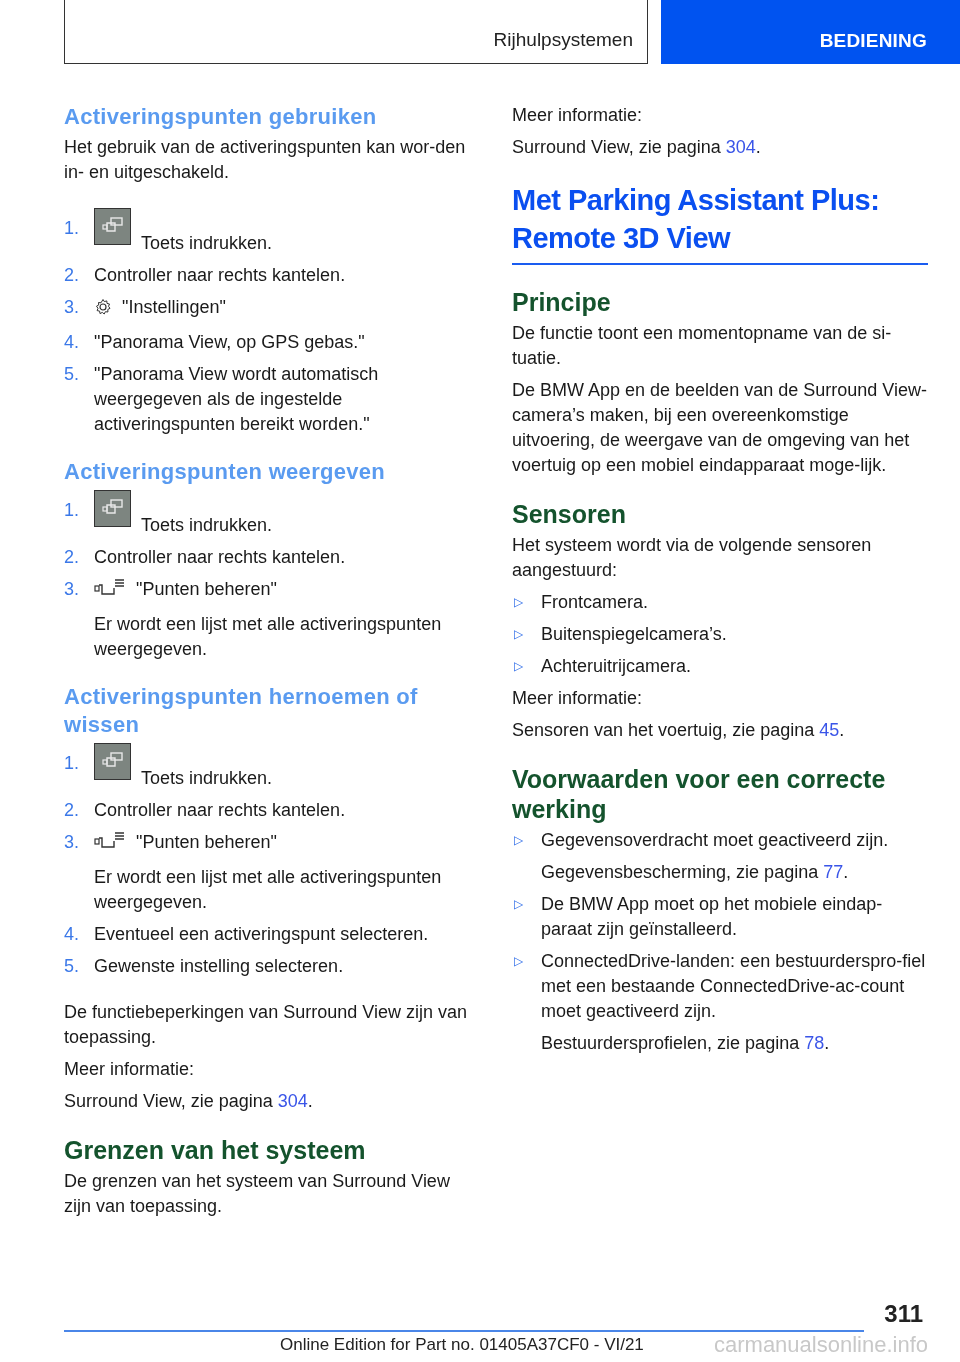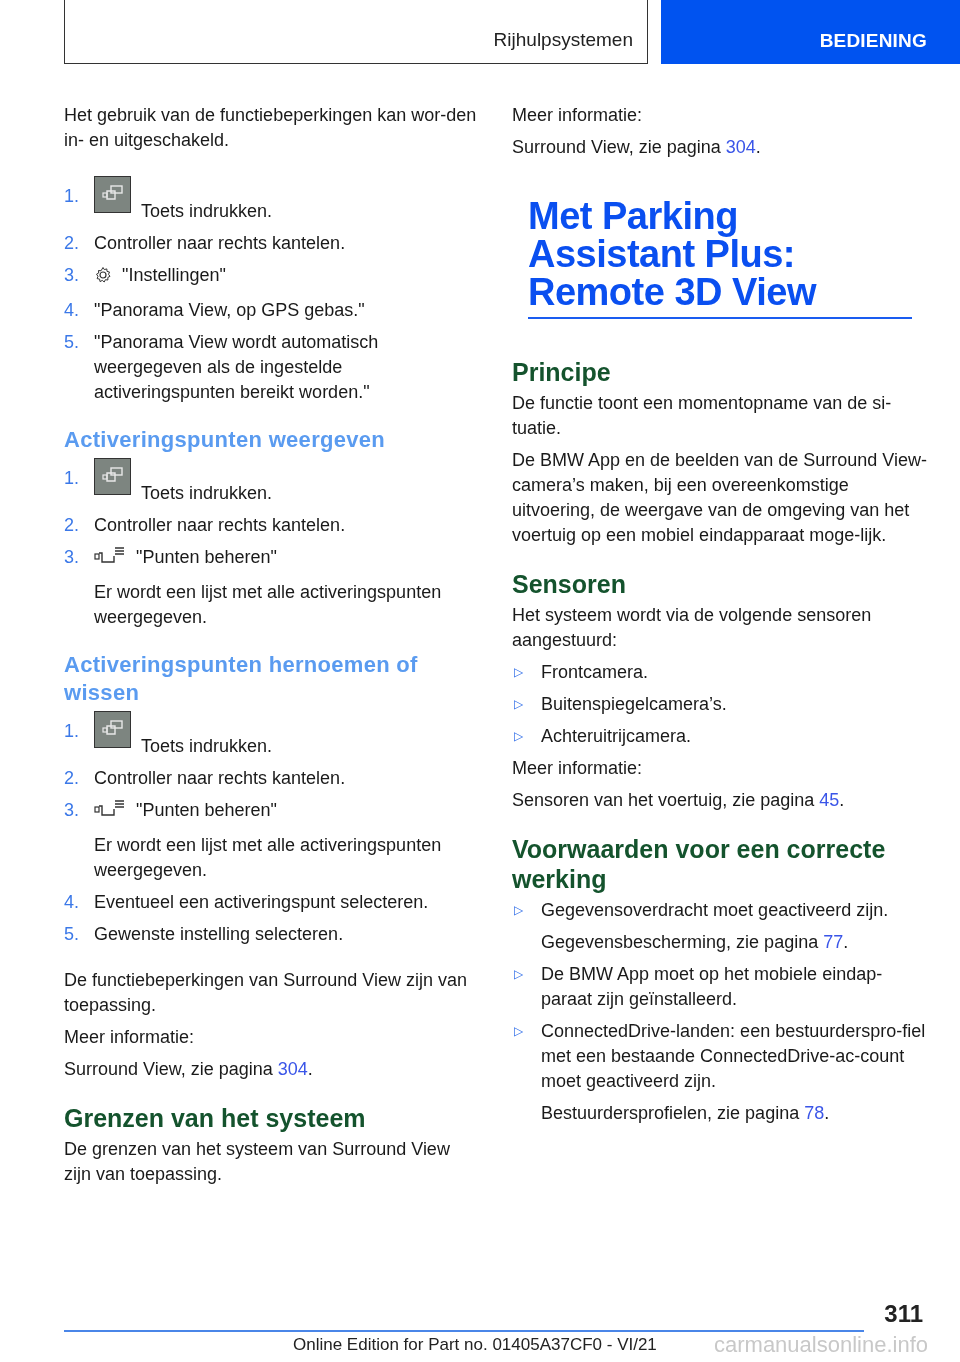--- a/index.html
+++ b/index.html
@@ -23,21 +23,21 @@
   .col { position: absolute; top: 103px; width: 416px; font-size: 18px; line-height: 25px; }
   .col-left { left: 64px; }
   .col-right { left: 512px; }
   h2.light {
     color: #5a9bf0; font-size: 22px; font-weight: bold; margin: 0 0 4px 0; line-height: 28px; letter-spacing: 0.3px;
   }
   h2.blue {
     color: #14532d; font-size: 25px; font-weight: bold; margin: 0 0 4px 0; line-height: 30px;
   }
   h1.big {
-    color: #0a4ff0; font-size: 38px; font-weight: bold; margin: 16px; line-height: 38px; letter-spacing: -0.5px;
+    color: #0a4ff0; font-size: 29px; font-weight: bold; margin: 0; line-height: 38px; letter-spacing: -0.5px;
     padding-bottom: 6px; border-bottom: 2px solid #1a5cf0;
   }
   p { margin: 0 0 7px 0; }
   .gap-l { height: 22px; }
   .gap-m { height: 14px; }
   ol.steps { list-style: none; margin: 0; padding: 0; }
   ol.steps li { position: relative; padding-left: 30px; margin-bottom: 7px; }
   ol.steps li .num { position: absolute; left: 0; top: 0; color: #3b78e8; }
   .btn-icon {
     display: inline-block; width: 37px; height: 37px; background: #7d8580; border: 1.5px solid #333;
@@ -45,36 +45,37 @@
   }
   .btn-icon svg { position: absolute; left: 7px; top: 8px; }
   .inline-icon { display: inline-block; vertical-align: -3px; margin-right: 10px; }
   ul.bullets { list-style: none; margin: 0; padding: 0; }
   ul.bullets li { position: relative; padding-left: 29px; margin-bottom: 7px; }
   ul.bullets li .tri { position: absolute; left: 2px; top: 0; color: #2c6be8; font-size: 12px; }
   .sub { margin-top: 7px; }
   .link { color: #3a55e8; }
   .footer-line { position: absolute; left: 64px; top: 1330px; width: 800px; height: 2px; background: #4a86e8; }
   .page-num { position: absolute; right: 37px; top: 1300px; font-size: 24px; font-weight: bold; color: #222; }
-  .footer-text { position: absolute; left: 280px; top: 1335px; font-size: 17px; color: #222; margin-left: 13px; }
+  .footer-text { position: absolute; left: 280px; top: 1335px; font-size: 17px; color: #222; }
   .watermark { position: absolute; left: 714px; top: 1332px; font-size: 22px; color: #c8c8c8; }
 </style>
 </head>
 <body>
 
 <div class="header-box">
   <span class="header-section">Rijhulpsystemen</span>
 </div>
 <div class="header-chapter">
   <span>BEDIENING</span>
 </div>
 
 <div class="col col-left">
 
-  <p>Het gebruik van de functiebeperkingen kan wor-den in- en uitgeschakeld.</p>
+  <h2 class="light">Activeringspunten gebruiken</h2>
+  <p>Het gebruik van de activeringspunten kan wor-den in- en uitgeschakeld.</p>
   <div class="gap-m"></div>
   <ol class="steps">
     <li style="margin-top:10px;">
       <span class="num">1.</span>
       <span class="btn-icon">
         <svg width="22" height="18" viewBox="0 0 22 18">
             <rect x="9" y="1" width="11" height="7" fill="none" stroke="#e8e8e8" stroke-width="1.4"></rect>
             <path d="M5 6 H13 V14 H5 Z" fill="none" stroke="#e8e8e8" stroke-width="1.4"></path>
             <rect x="1" y="8" width="4" height="4" fill="none" stroke="#e8e8e8" stroke-width="1.2"></rect>
           </svg>

